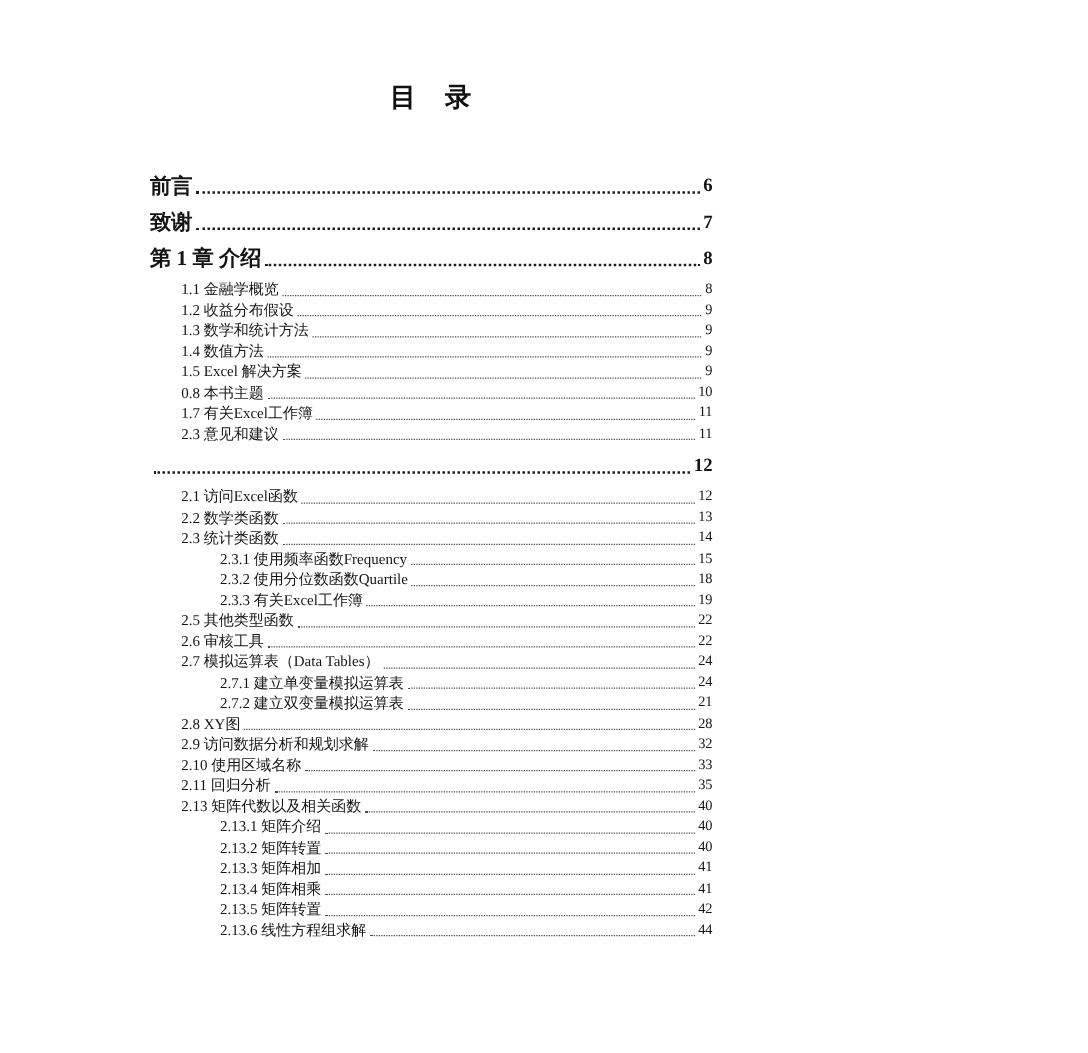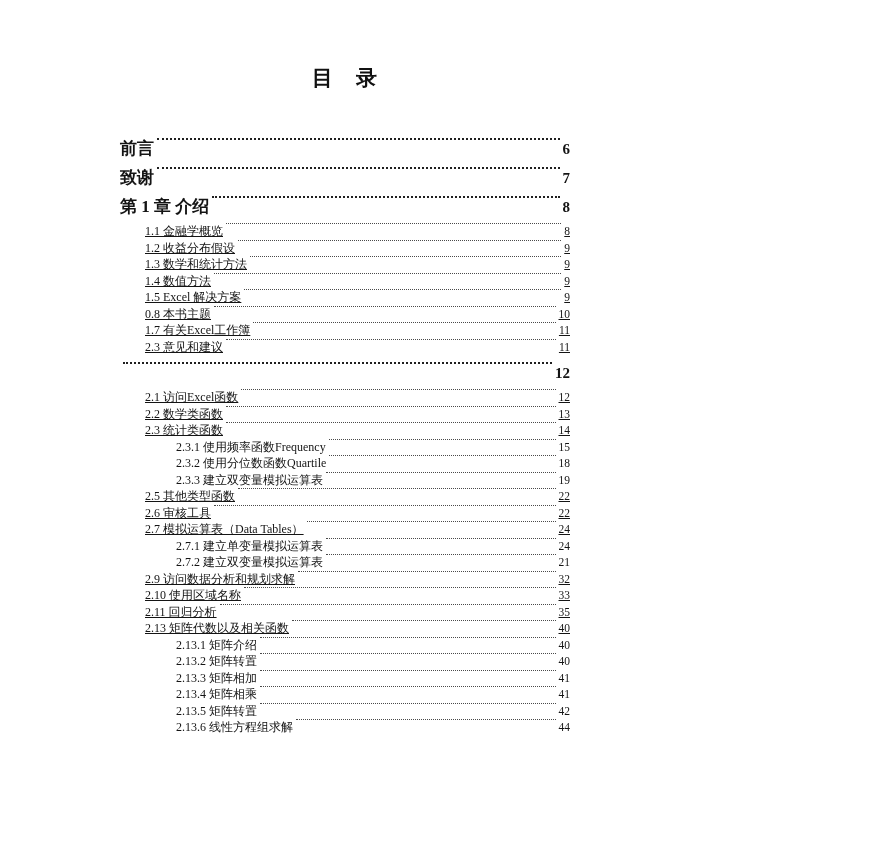--- a/index.html
+++ b/index.html
@@ -22,21 +22,21 @@
   .doc-title {
     margin: 0 0 46px 0;
     text-align: center;
     font-size: 21px;
     font-weight: bold;
     letter-spacing: 1px;
     color: #111111;
   }
   .toc-row {
     display: flex;
-    align-items: flex-start;
+    align-items: flex-end;
   }
   .toc-row .label {
     white-space: nowrap;
   }
   .toc-row .leader {
     flex: 1 1 auto;
     margin: 0 3px;
   }
   .toc-row .pagenum {
     white-space: nowrap;
@@ -53,21 +53,21 @@
     margin-bottom: 5px;
   }
   .toc-row.chapter .pagenum {
     font-size: 15px;
   }
   
   .toc-row.sub1, .toc-row.sub2 {
     font-size: 12px;
     line-height: 16.5px;
   }
-  .toc-row.sub1 { padding-left: 25px; text-decoration: underline; }
+  .toc-row.sub1 { padding-left: 25px; }
   .toc-row.sub2 { padding-left: 56px; }
   .toc-row.sub1 .leader, .toc-row.sub2 .leader {
     border-bottom: 1px dotted #4a4a4a;
     margin-bottom: 3px;
   }
   .toc-row.sub1 .pagenum, .toc-row.sub2 .pagenum {
     font-size: 11.5px;
   }
 </style>
 </head>
@@ -154,21 +154,21 @@
         <span class="label">2.3.1 使用频率函数Frequency</span>
         <span class="leader"></span>
         <span class="pagenum">15</span>
       </div>
       <div class="toc-row sub2">
         <span class="label">2.3.2 使用分位数函数Quartile</span>
         <span class="leader"></span>
         <span class="pagenum">18</span>
       </div>
       <div class="toc-row sub2">
-        <span class="label">2.3.3 建立双变量模拟运算表</span>
+        <span class="label">2.3.3 有关Excel工作簿</span>
         <span class="leader"></span>
         <span class="pagenum">19</span>
       </div>
       <div class="toc-row sub1">
         <span class="label">2.5 其他类型函数</span>
         <span class="leader"></span>
         <span class="pagenum">22</span>
       </div>
       <div class="toc-row sub1">
         <span class="label">2.6 审核工具</span>
@@ -182,20 +182,25 @@
       </div>
       <div class="toc-row sub2">
         <span class="label">2.7.1 建立单变量模拟运算表</span>
         <span class="leader"></span>
         <span class="pagenum">24</span>
       </div>
       <div class="toc-row sub2">
         <span class="label">2.7.2 建立双变量模拟运算表</span>
         <span class="leader"></span>
         <span class="pagenum">21</span>
+      </div>
+      <div class="toc-row sub1">
+        <span class="label">2.8 XY图</span>
+        <span class="leader"></span>
+        <span class="pagenum">28</span>
       </div>
       <div class="toc-row sub1">
         <span class="label">2.9 访问数据分析和规划求解</span>
         <span class="leader"></span>
         <span class="pagenum">32</span>
       </div>
       <div class="toc-row sub1">
         <span class="label">2.10 使用区域名称</span>
         <span class="leader"></span>
         <span class="pagenum">33</span>

